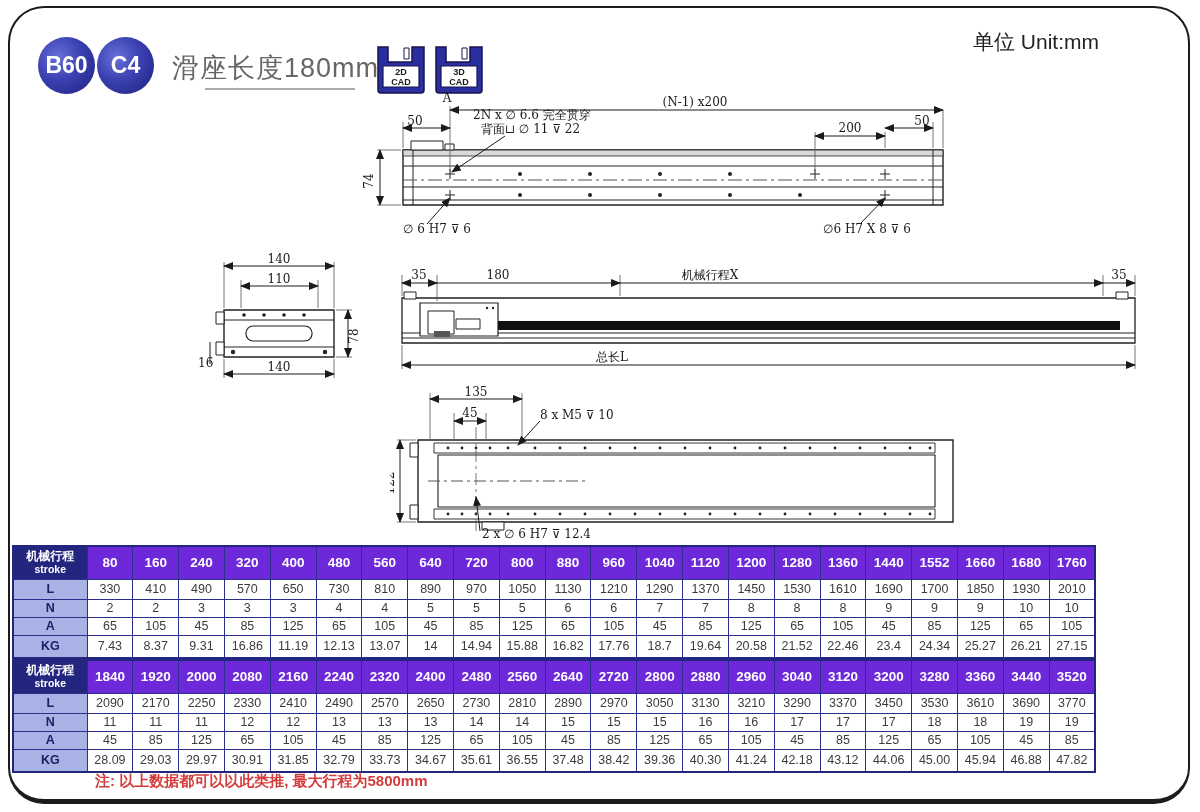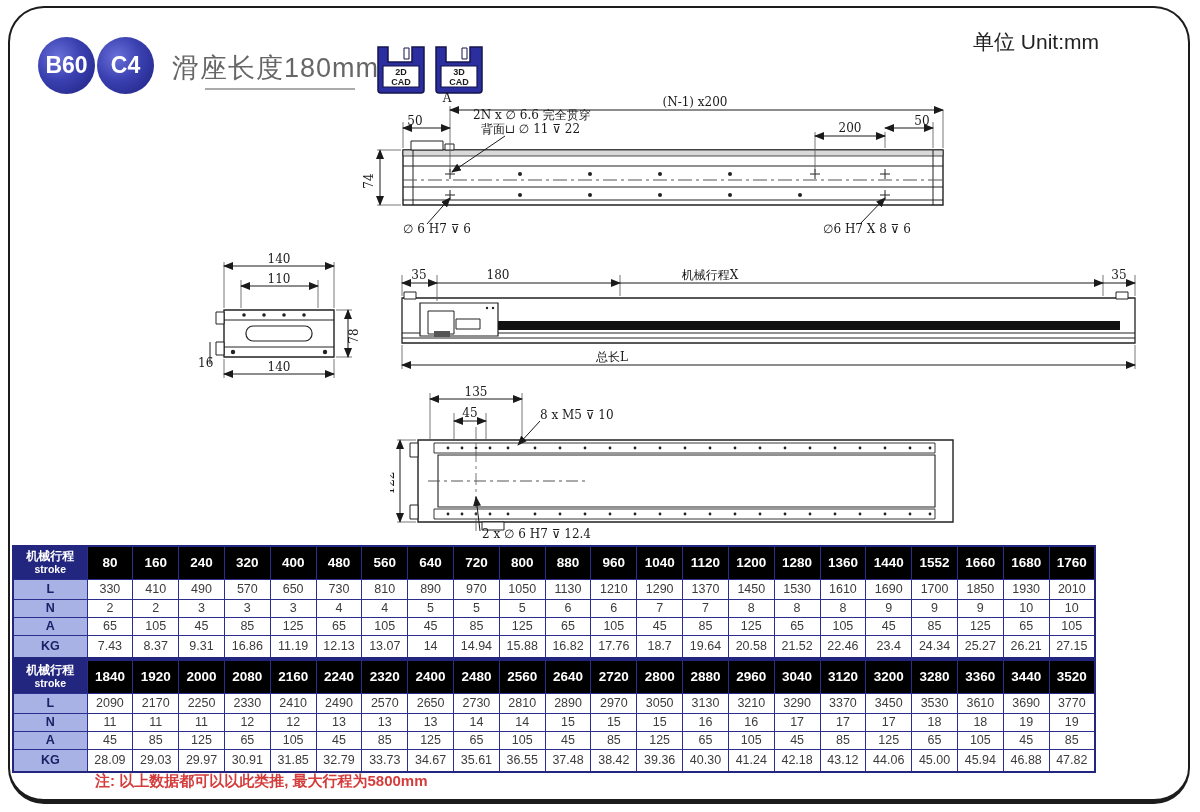--- a/index.html
+++ b/index.html
@@ -29,21 +29,21 @@
   .drw { position:absolute; }
 
   
   .table-wrap { position:absolute; left:12px; top:545px; width:1084px; }
   table.stroke-table { width:100%; border-collapse:collapse; table-layout:fixed;
         border:2px solid #23267e; font-family:"Liberation Sans",sans-serif; }
   table.stroke-table th, table.stroke-table td { border:1px solid #2b2e8c; text-align:center; overflow:hidden; }
   table.stroke-table col.c0 { width:74px; }
   th.hdr-label { background:#23267e; color:#fff; font-size:12px; line-height:1.05; height:33px; font-weight:bold; }
   th.hdr-label .sub { font-size:10.5px; font-weight:bold; }
-  th.hdr-num { background:#000000; color:#fff; font-size:13.5px; font-weight:bold; height:33px; }
+  th.hdr-num { background:#6d28d9; color:#fff; font-size:13.5px; font-weight:bold; height:33px; }
   th.row-label { background:#a9b2e4; color:#1c2066; font-size:12.5px; font-weight:bold; }
   td.val { background:#fff; color:#3c3c3c; font-size:12.5px; }
   tr.rL td, tr.rL th { height:20px; }
   tr.rN td, tr.rN th { height:18px; }
   tr.rA td, tr.rA th { height:18px; }
   tr.rKG td, tr.rKG th { height:23px; }
 
   .footnote { position:absolute; left:95px; top:772px; font-size:15px; font-weight:bold; color:#d43c3c; }
 </style>
 </head>

